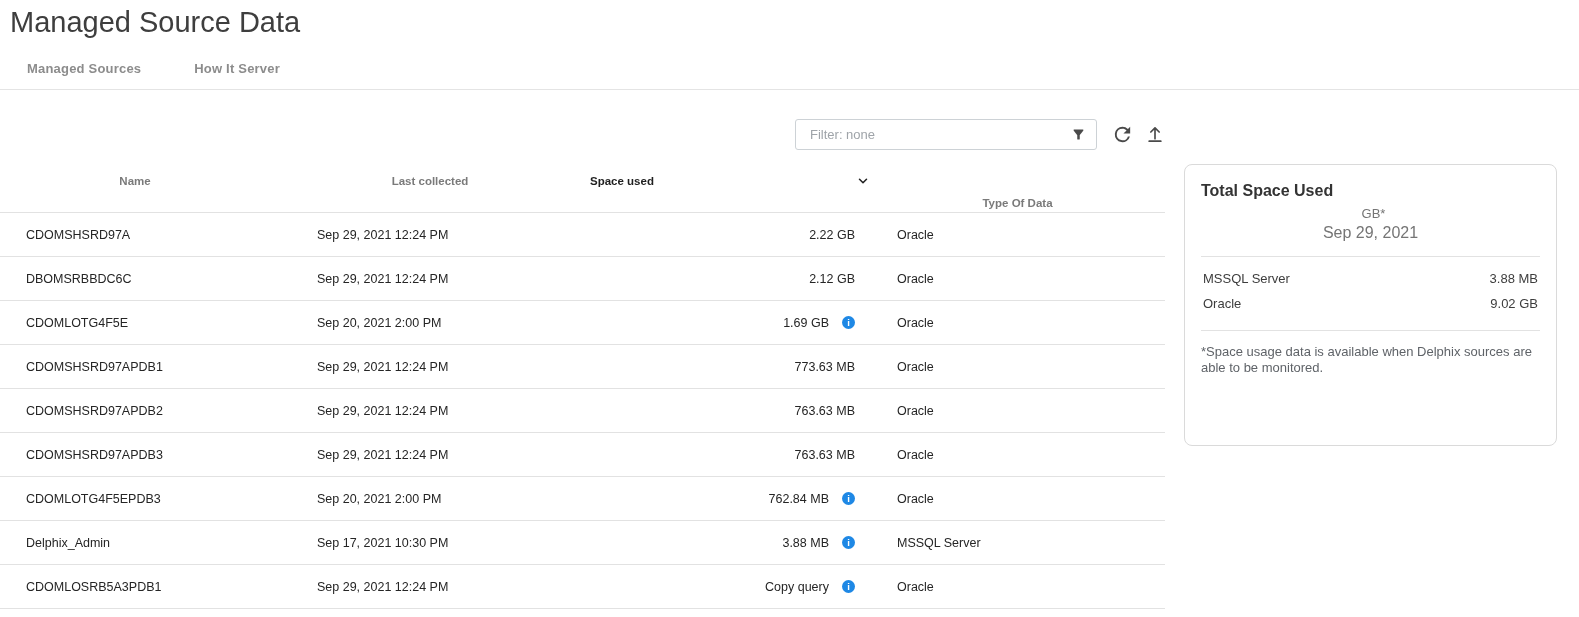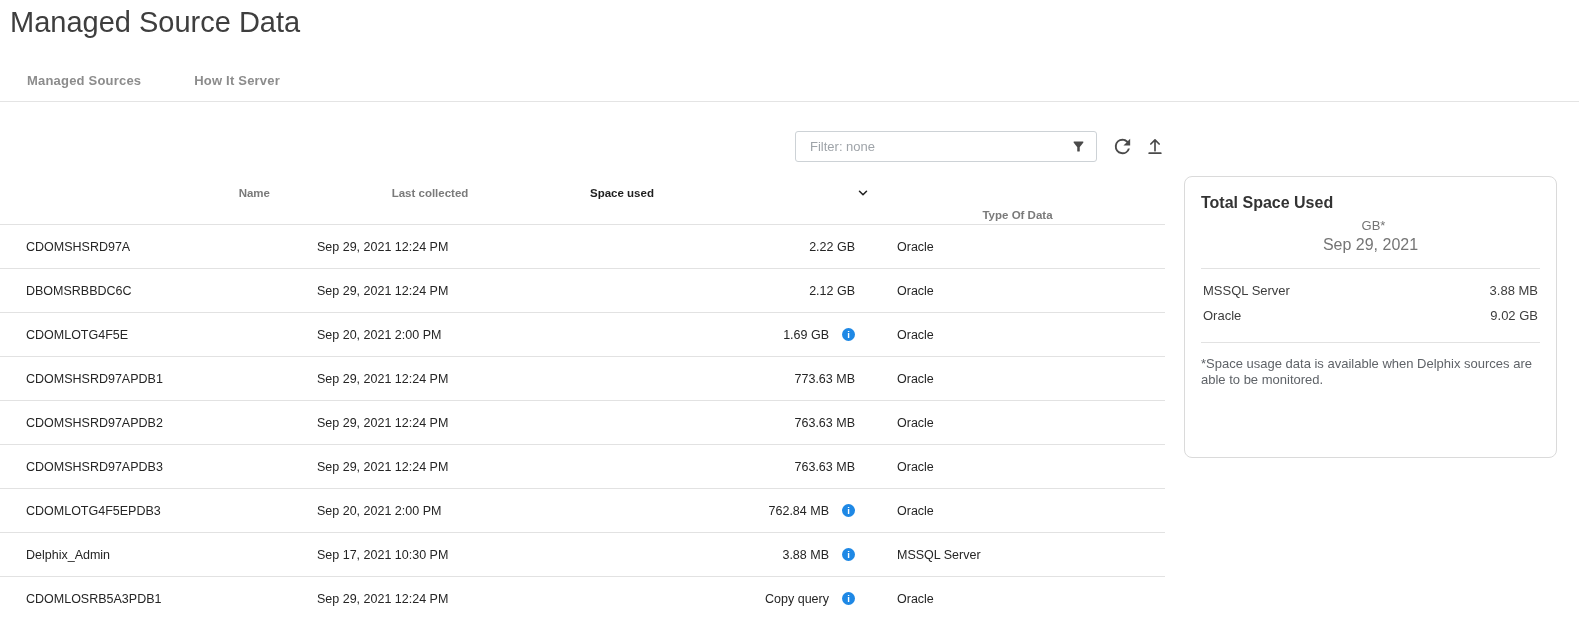--- a/index.html
+++ b/index.html
@@ -11,21 +11,21 @@
     color: #252525;
   }
   
   .page-title {
     font-size: 29px; font-weight: 500; color: #3e3e3e;
     padding: 9px 0 0 10px; line-height: 27px;
   }
   .tabs { display: flex; gap: 53px; margin: 25px 0 0 27px; }
   .tab {
     font-size: 13px; font-weight: bold; color: #8c8c8c;
-    letter-spacing: .2px; cursor: pointer; line-height: 15px; margin-top: 12px;
+    letter-spacing: .2px; cursor: pointer; line-height: 15px;
   }
   .top-divider { border-bottom: 1px solid #e4e4e4; margin-top: 13px; }
 
   
   .main { display: flex; align-items: flex-start; }
   .left-col { width: 1165px; flex: 0 0 1165px; }
 
   
   .toolbar {
     display: flex; justify-content: flex-end; align-items: center;
@@ -51,21 +51,21 @@
 
   
   .thead {
     display: flex; height: 62px; align-items: center;
     border-bottom: 1px solid #e2e2e2;
   }
   .th {
     font-size: 11.5px; font-weight: bold; color: #7a7a7a;
     text-align: center; cursor: pointer;
   }
-  .th.w1 { width: 270px; text-align: right; }
+  .th.w1 { width: 270px; }
   .th.w2 { width: 320px; }
   .th.w3 { width: 280px; color: #1f1f1f;
     display: flex; justify-content: space-between; align-items: center; gap: 0; }
   .th.w4 { width: 295px; margin-top: 44px; }
   .trow {
     display: flex; height: 43px; align-items: center;
     border-bottom: 1px solid #e2e2e2; font-size: 12.5px; color: #252525;
     background: #fff;
   }
   .td-name  { width: 270px; padding-left: 26px; box-sizing: border-box; }

